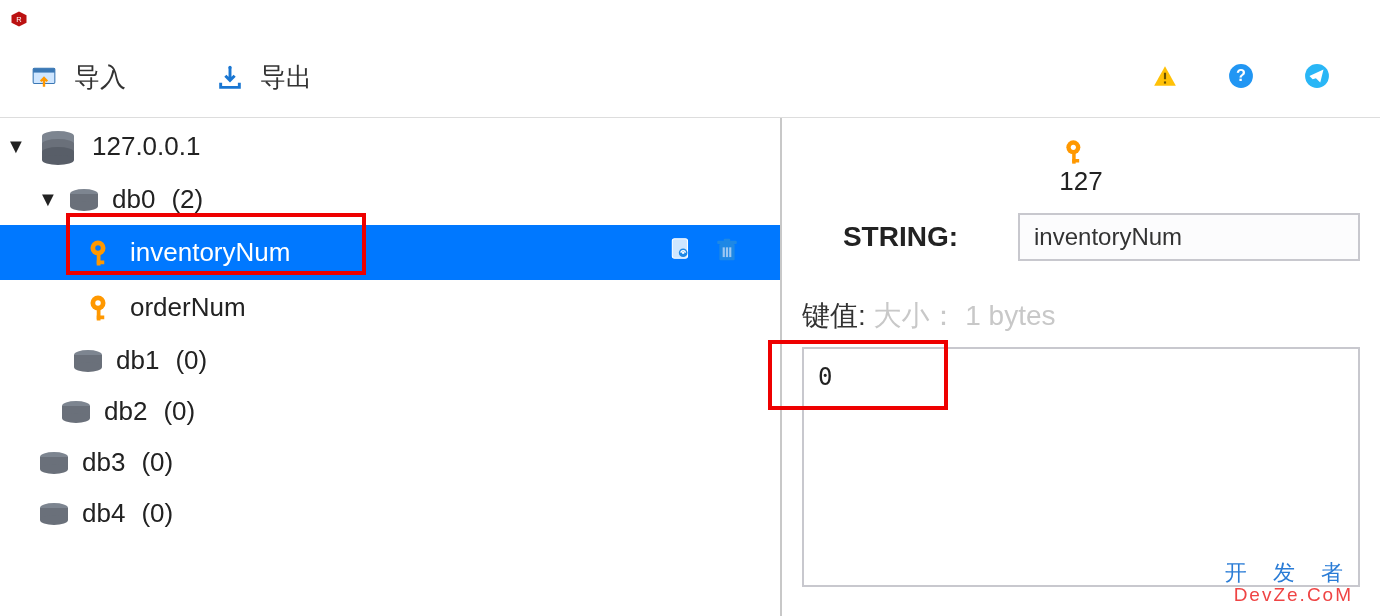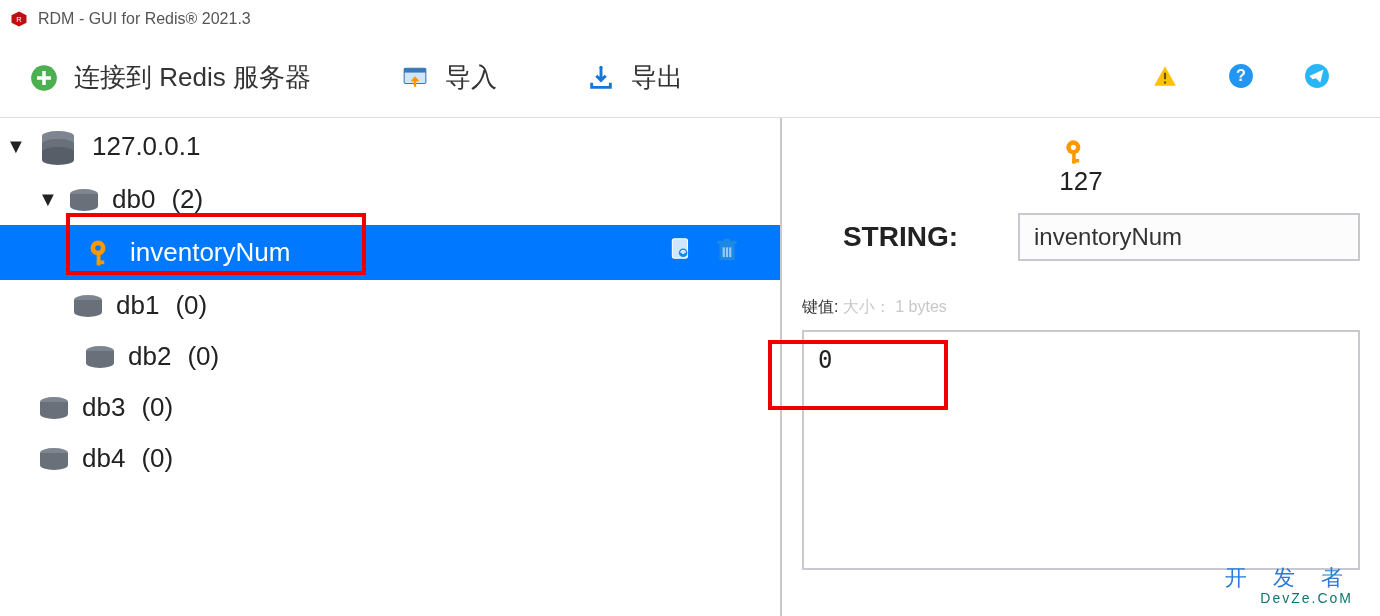--- a/index.html
+++ b/index.html
@@ -116,65 +116,54 @@
   }
   .detail-topbar {
     display:flex;align-items:center;justify-content:flex-end;
     padding:0 0 10px 0;
     flex-direction:column;
   }
   .detail-topbar .key-ico { width:28px;height:28px;margin-right:6px; }
   .detail-topbar span { font-size:26px;color:#222; }
   .size-row {
     padding:30px 20px 12px 20px;
-    font-size:16px;color:#333;
+    font-size:28px;color:#333;
   }
   .size-row .dim { color:#c8c8c8; }
   .value-box {
     margin:0 20px 0 20px;
     border:2px solid #c8c8ce;
     padding:14px;
     font-family:Consolas,monospace;
     font-size:24px;
     color:#222;
     height:240px;
     background:#fff;
   }
   .watermark {
     position:absolute;right:27px;bottom:10px;
     text-align:right;color:#2a7cd6;font-size:22px;
     line-height:1.1;
     letter-spacing:10px;
   }
-  .watermark .sub { letter-spacing:2px;font-size:14px;color:#0f766e; }
+  .watermark .sub { letter-spacing:2px;font-size:19px;color:#ef4444; }
 </style>
 </head>
 <body>
 
 <div class="titlebar">
   <span class="app-logo">
     <svg viewBox="0 0 24 24" width="18" height="18">
         <polygon points="12,2 22,7 22,17 12,22 2,17 2,7" fill="#b11"></polygon>
         <text x="12" y="16" text-anchor="middle" font-size="10" fill="#fff" font-family="Arial">R</text>
       </svg>
   </span>
-  <span>RDM - GUI for Redis® 2021.3</span>
 </div>
 
 <div class="toolbar">
-  <div class="tool-item">
-    <span class="tool-icon">
-      <svg viewBox="0 0 24 24" width="28" height="28">
-          <circle cx="12" cy="12" r="11" fill="#4caf50"></circle>
-          <rect x="10.5" y="6" width="3" height="12" fill="#fff"></rect>
-          <rect x="6" y="10.5" width="12" height="3" fill="#fff"></rect>
-        </svg>
-    </span>
-    <span>连接到 Redis 服务器</span>
-  </div>
   <div class="tool-item">
     <span class="tool-icon">
       <svg viewBox="0 0 24 24" width="26" height="26">
           <rect x="2" y="3" width="20" height="14" rx="1" fill="#cfe6ff" stroke="#3b78b5"></rect>
           <rect x="2" y="3" width="20" height="4" fill="#3b78b5"></rect>
           <path d="M12 20 L12 12 M9 15 L12 12 L15 15" stroke="#ff9800" stroke-width="2.2" fill="none"></path>
         </svg>
     </span>
     <span>导入</span>
   </div>
@@ -272,33 +261,44 @@
               <rect x="9" y="2" width="6" height="3" rx="1" fill="#1e88e5"></rect>
               <rect x="8" y="10" width="2" height="9" fill="#9cc8f3"></rect>
               <rect x="11" y="10" width="2" height="9" fill="#9cc8f3"></rect>
               <rect x="14" y="10" width="2" height="9" fill="#9cc8f3"></rect>
             </svg>
         </span>
       </div>
     </div>
     <div class="highlight-box" style="left:66px;top:95px;width:300px;height:62px;"></div>
 
+    <div class="key-row" style="padding-left:88px;">
+      <span class="key-icon">
+        <svg viewBox="0 0 24 24" width="30" height="30">
+            <circle cx="8" cy="8" r="6" fill="#ff9800"></circle>
+            <circle cx="8" cy="8" r="2.2" fill="#fff"></circle>
+            <rect x="7" y="12" width="3" height="10" fill="#ff9800"></rect>
+            <rect x="7" y="18" width="6" height="3" fill="#ff9800"></rect>
+          </svg>
+      </span>
+      <span>orderNum</span>
+    </div>
 
     <div class="db-row" style="padding-left:72px;">
       <span class="db-icon-small">
         <svg viewBox="0 0 32 24" width="32" height="24">
             <ellipse cx="16" cy="6" rx="14" ry="5" fill="#7d8590"></ellipse>
             <rect x="2" y="6" width="28" height="12" fill="#6a707a"></rect>
             <ellipse cx="16" cy="18" rx="14" ry="5" fill="#6a707a"></ellipse>
           </svg>
       </span>
       <span>db1</span>
       <span style="margin-left:4px;">(0)</span>
     </div>
-    <div class="db-row" style="padding-left:84px;">
+    <div class="db-row" style="padding-left:60px;">
       <span class="db-icon-small">
         <svg viewBox="0 0 32 24" width="32" height="24">
             <ellipse cx="16" cy="6" rx="14" ry="5" fill="#7d8590"></ellipse>
             <rect x="2" y="6" width="28" height="12" fill="#6a707a"></rect>
             <ellipse cx="16" cy="18" rx="14" ry="5" fill="#6a707a"></ellipse>
           </svg>
       </span>
       <span>db2</span>
       <span style="margin-left:4px;">(0)</span>
     </div>

